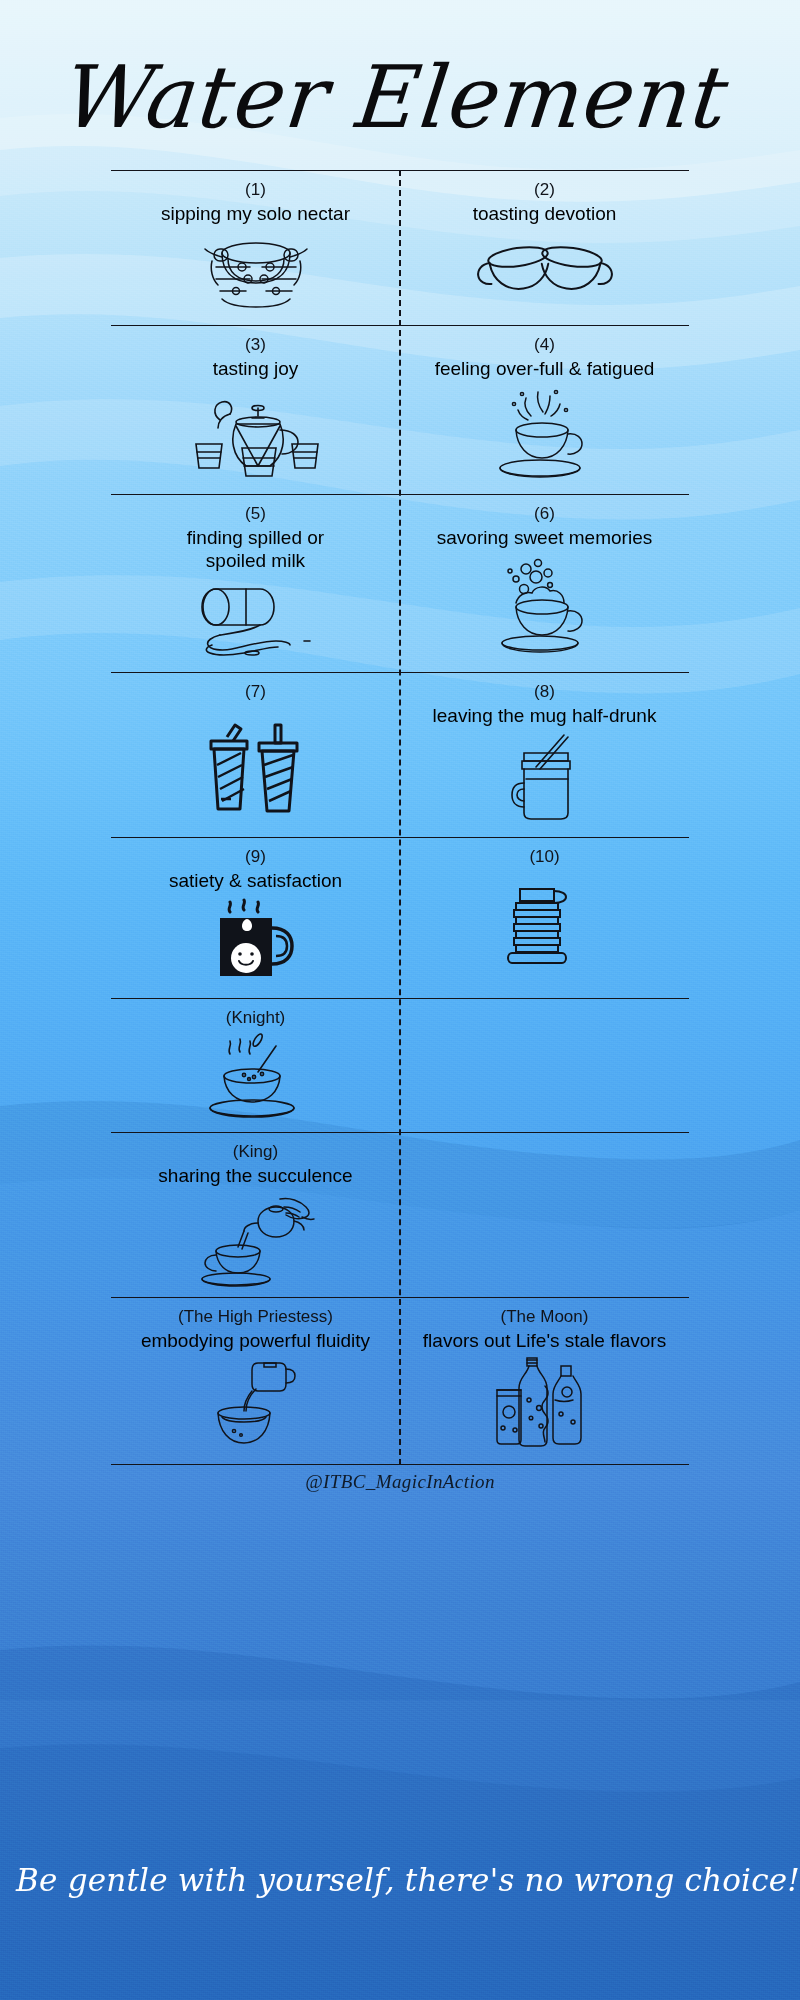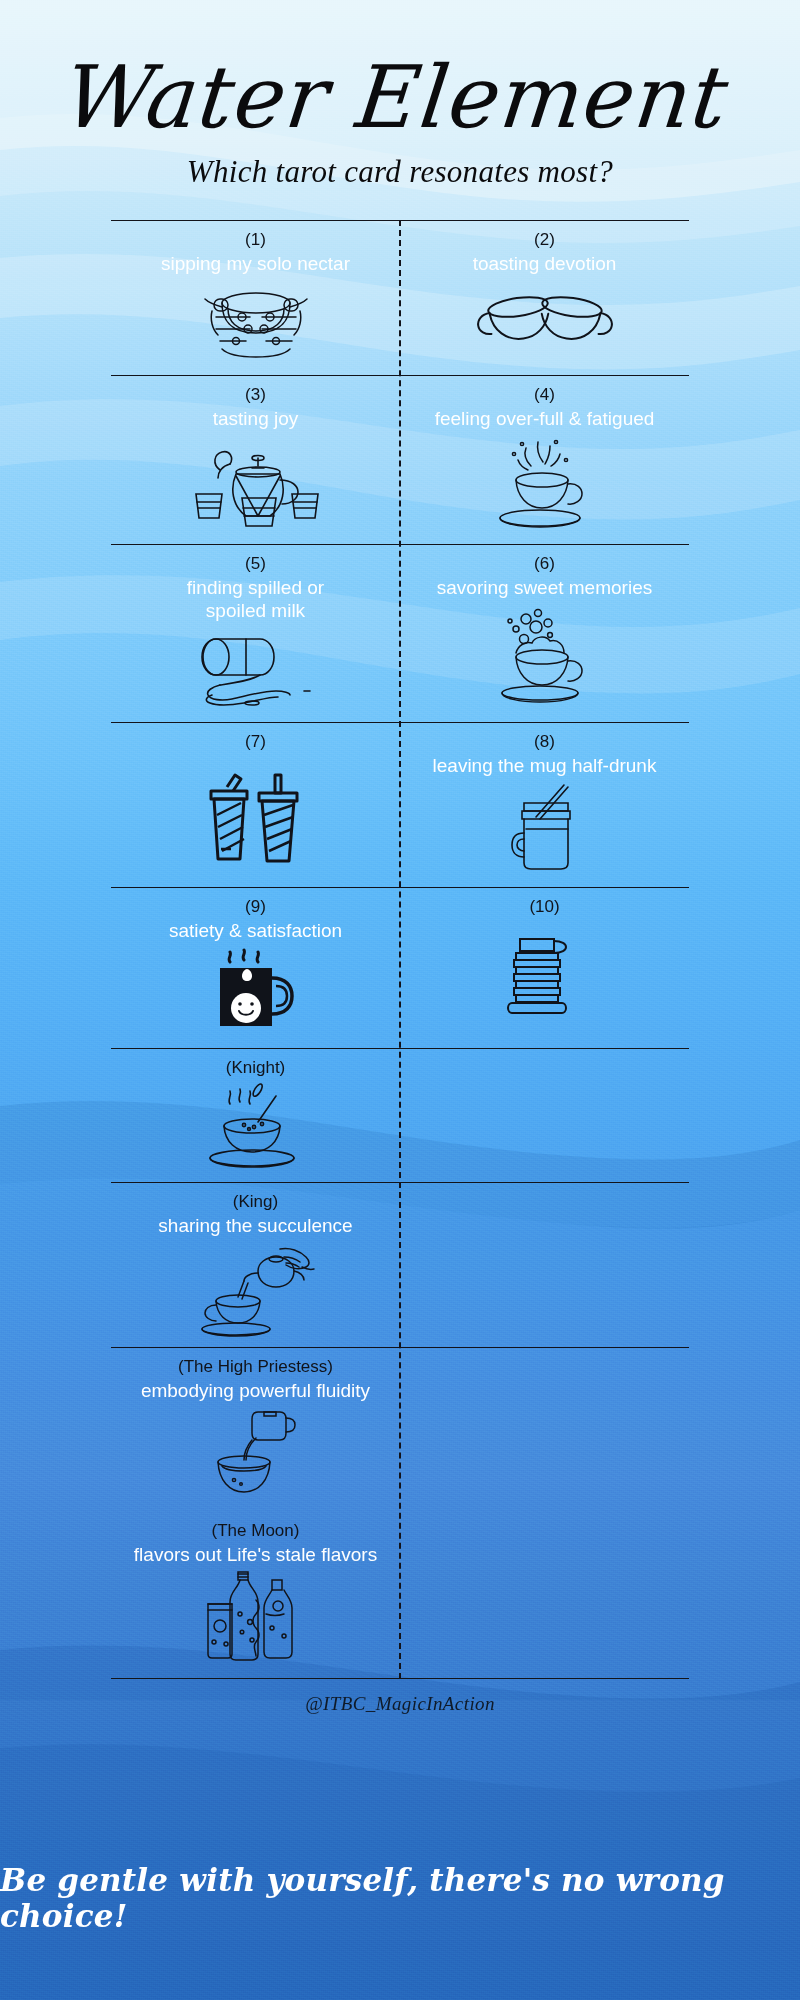--- a/index.html
+++ b/index.html
@@ -83,68 +83,68 @@
     left:50%;top:0;bottom:0;
     width:0;
     border-left:2px dashed #12131a;
     transform:translateX(-1px);
     z-index:3;
   }
   .row{
     display:flex;
     border-top:1.6px solid #12131a;
   }
-  .row.last{border-bottom:1.6px solid #12131a;flex-direction:column;}
+  .row.last{border-bottom:1.6px solid #12131a;}
   .cell{
     width:50%;
     box-sizing:border-box;
     padding:9px 10px 10px 10px;
     display:flex;
     flex-direction:column;
     align-items:center;
     text-align:center;
   }
   .rank{
     font-size:17px;
     color:#10131a;
     line-height:1.22;
   }
   .phrase{
     font-size:19px;
-    color:#ffffff;
+    color:#000000;
     line-height:1.22;
     margin-top:1px;
     max-width:260px;
   }
   .art{
     flex:1 1 auto;
     display:flex;
     align-items:center;
     justify-content:center;
     min-height:86px;
     margin-top:4px;
   }
   .art svg{display:block;}
   .credit{
     text-align:center;
     font-family:"Liberation Serif", serif;
     font-style:italic;
     font-size:19px;
     color:#0f1a28;
-    margin-top:14px;
+    margin-top:6px;
     letter-spacing:.4px;
   }
   .closing{
     position:absolute;
     left:0;right:0;
     top:1862px;
-    text-align:left;
+    text-align:right;
     font-family:"DejaVu Serif", serif;
     font-style:italic;
-    font-weight:700;
+    font-weight:400;
     font-size:31px;
     color:#ffffff;
     letter-spacing:.2px;
   }
 </style>
 </head>
 <body>
 
 <div id="bg">
   <div class="grad"></div>
@@ -158,21 +158,20 @@
     <path d="M0,1184 C200,1162 370,1208 570,1224 C700,1234 760,1222 800,1210 L800,1700 L0,1700 Z" fill="#1a58a6" opacity="0.10"></path>
     <path d="M0,1650 C200,1630 380,1684 580,1696 C700,1704 760,1692 800,1682 L800,2000 L0,2000 Z" fill="#1450a0" opacity="0.18"></path>
     <path d="M0,1748 C200,1730 380,1780 580,1790 C700,1796 760,1786 800,1778 L800,2000 L0,2000 Z" fill="#0f4a99" opacity="0.12"></path>
   </svg>
   <div class="noise"></div>
 </div>
 
 <div id="page">
 
   <div class="title">Water Element</div>
-  <div class="subtitle">Which tarot card resonates most?</div>
 
   <div class="grid">
     <div class="vdash"></div>
 
     <div class="row">
       <div class="cell">
         <div class="rank">(1)</div>
         <div class="phrase">sipping my solo nectar</div>
         <div class="art">
           <svg width="140" height="82" viewBox="0 0 140 82" fill="none" stroke="#10131a" stroke-width="1.5" stroke-linecap="round">

